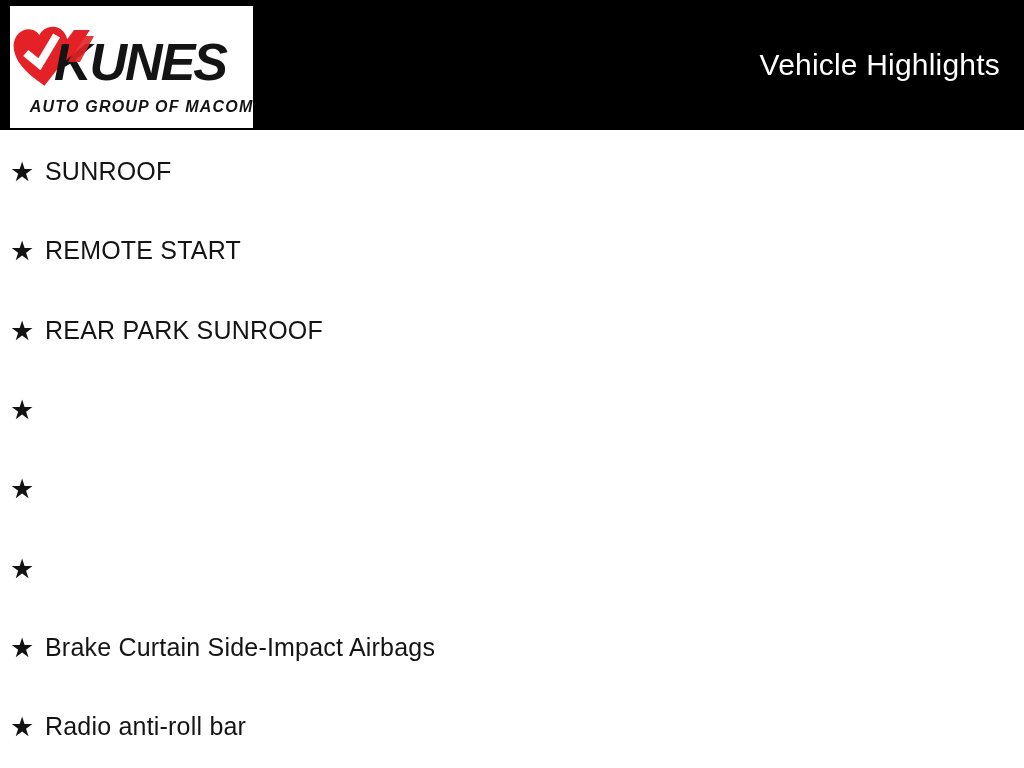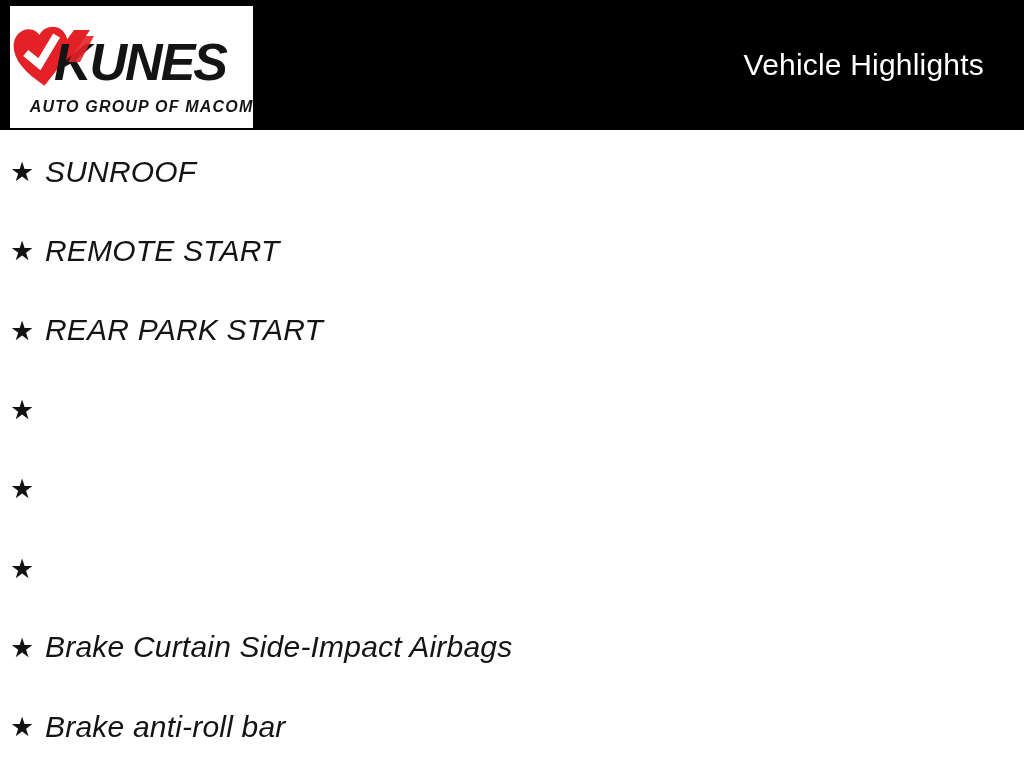--- a/index.html
+++ b/index.html
@@ -19,21 +19,21 @@
   .logo-box {
     width: 243px; height: 122px;
     background: #ffffff;
     margin-left: 10px;
     margin-top: 4px;
     flex: 0 0 auto;
   }
   .logo-box svg { display: block; width: 243px; height: 122px; }
   .header-title {
     margin-left: auto;
-    margin-right: 40px;
+    margin-right: 24px;
     color: #ffffff;
     font-size: 30px;
     font-weight: 400;
     letter-spacing: 0.2px;
     white-space: nowrap;
   }
   
   .highlights {
     padding-top: 2px;
   }
@@ -50,25 +50,24 @@
     width: 26px;
     margin-left: 10px;
     margin-right: 9px;
     font-size: 27px;
     line-height: 1;
     color: #121212;
     font-family: "DejaVu Sans", sans-serif;
     text-align: left;
   }
   .feature-label {
-    font-size: 30px;
+    font-size: 25px;
     color: #141414;
     letter-spacing: 0.2px;
     white-space: nowrap;
-    font-style: italic;
   }
 </style>
 </head>
 <body>
 
 <div class="header">
   <div class="logo-box">
     <svg viewBox="0 0 243 122" xmlns="http://www.w3.org/2000/svg">
 
       <polygon points="42,54 64,24 80,24 58,56" fill="#e32126"></polygon>
@@ -99,33 +98,33 @@
     <li>
       <span class="star">★</span>
       <span class="feature-label">SUNROOF</span>
     </li>
     <li>
       <span class="star">★</span>
       <span class="feature-label">REMOTE START</span>
     </li>
     <li>
       <span class="star">★</span>
-      <span class="feature-label">REAR PARK START</span>
+      <span class="feature-label">REAR PARK SUNROOF</span>
     </li>
     <li>
       <span class="star">★</span>
     </li>
     <li>
       <span class="star">★</span>
     </li>
     <li>
       <span class="star">★</span>
     </li>
     <li>
       <span class="star">★</span>
       <span class="feature-label">Brake Curtain Side-Impact Airbags</span>
     </li>
     <li>
       <span class="star">★</span>
-      <span class="feature-label">Brake anti-roll bar</span>
+      <span class="feature-label">Radio anti-roll bar</span>
     </li>
   </ul>
 </div>
 
 </body></html>

